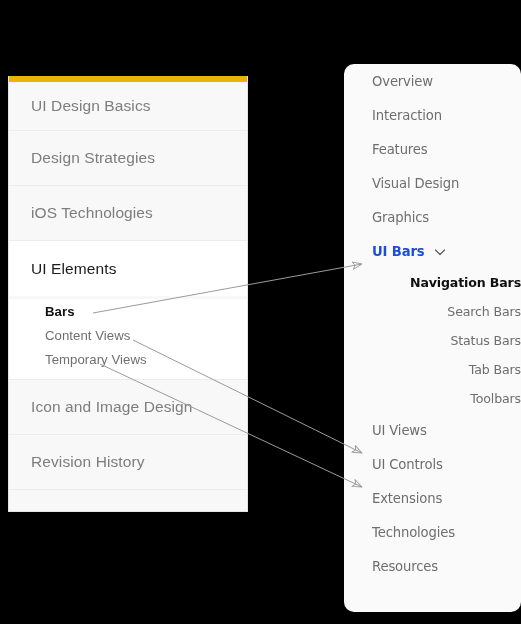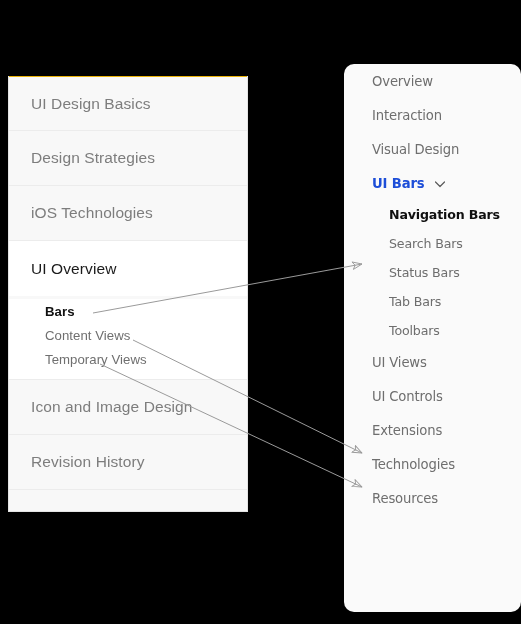--- a/index.html
+++ b/index.html
@@ -39,21 +39,21 @@
     display: flex;
     align-items: center;
     padding-left: 22px;
     font-size: 15.5px;
     color: #7d7d7d;
     letter-spacing: 0.1px;
     background: #f8f8f8;
     border-bottom: 1px solid #ececec;
     cursor: pointer;
   }
-  .lp-row:first-child { border-top: 1px solid #eab308; }
+  .lp-row:first-child { border-top: 6px solid #eab308; }
 
   .lp-row.active {
     background: #ffffff;
     color: #1b1b1b;
     border-bottom: none;
   }
 
   .lp-sub-wrap {
     background: #ffffff;
     border-bottom: 1px solid #ececec;
@@ -106,20 +106,21 @@
   }
   .rp-sub {
     display: flex;
     align-items: center;
     height: 29px;
     padding-left: 45px;
     font-size: 12.6px;
     color: #6e6e6e;
     letter-spacing: -0.15px;
     cursor: pointer;
+    justify-content: flex-end;
   }
   .rp-sub.selected {
     color: #101010;
     font-weight: bold;
   }
 
   .chev {
     display: inline-block;
     width: 14px;
     height: 14px;
@@ -151,21 +152,21 @@
 
     <div class="lp-row">
       <span>Design Strategies</span>
     </div>
 
     <div class="lp-row">
       <span>iOS Technologies</span>
     </div>
 
     <div class="lp-row active">
-      <span>UI Overview</span>
+      <span>UI Elements</span>
     </div>
 
     <div class="lp-sub-wrap">
       <div class="lp-sub current">
         <span>Bars</span>
       </div>
       <div class="lp-sub">
         <span>Content Views</span>
       </div>
       <div class="lp-sub">
@@ -185,21 +186,27 @@
 
   <div id="right-panel">
 
     <div class="rp-item">
       <span>Overview</span>
     </div>
     <div class="rp-item">
       <span>Interaction</span>
     </div>
     <div class="rp-item">
+      <span>Features</span>
+    </div>
+    <div class="rp-item">
       <span>Visual Design</span>
+    </div>
+    <div class="rp-item">
+      <span>Graphics</span>
     </div>
 
     <div class="rp-item expanded">
       <span>UI Bars</span>
       <span class="chev">
         <svg width="14" height="14" viewBox="0 0 14 14">
           <path d="M2.5 5 L7 9.5 L11.5 5" fill="none" stroke="#5a5a5a" stroke-width="1.2" stroke-linecap="round" stroke-linejoin="round"></path>
         </svg>
       </span>
     </div>

